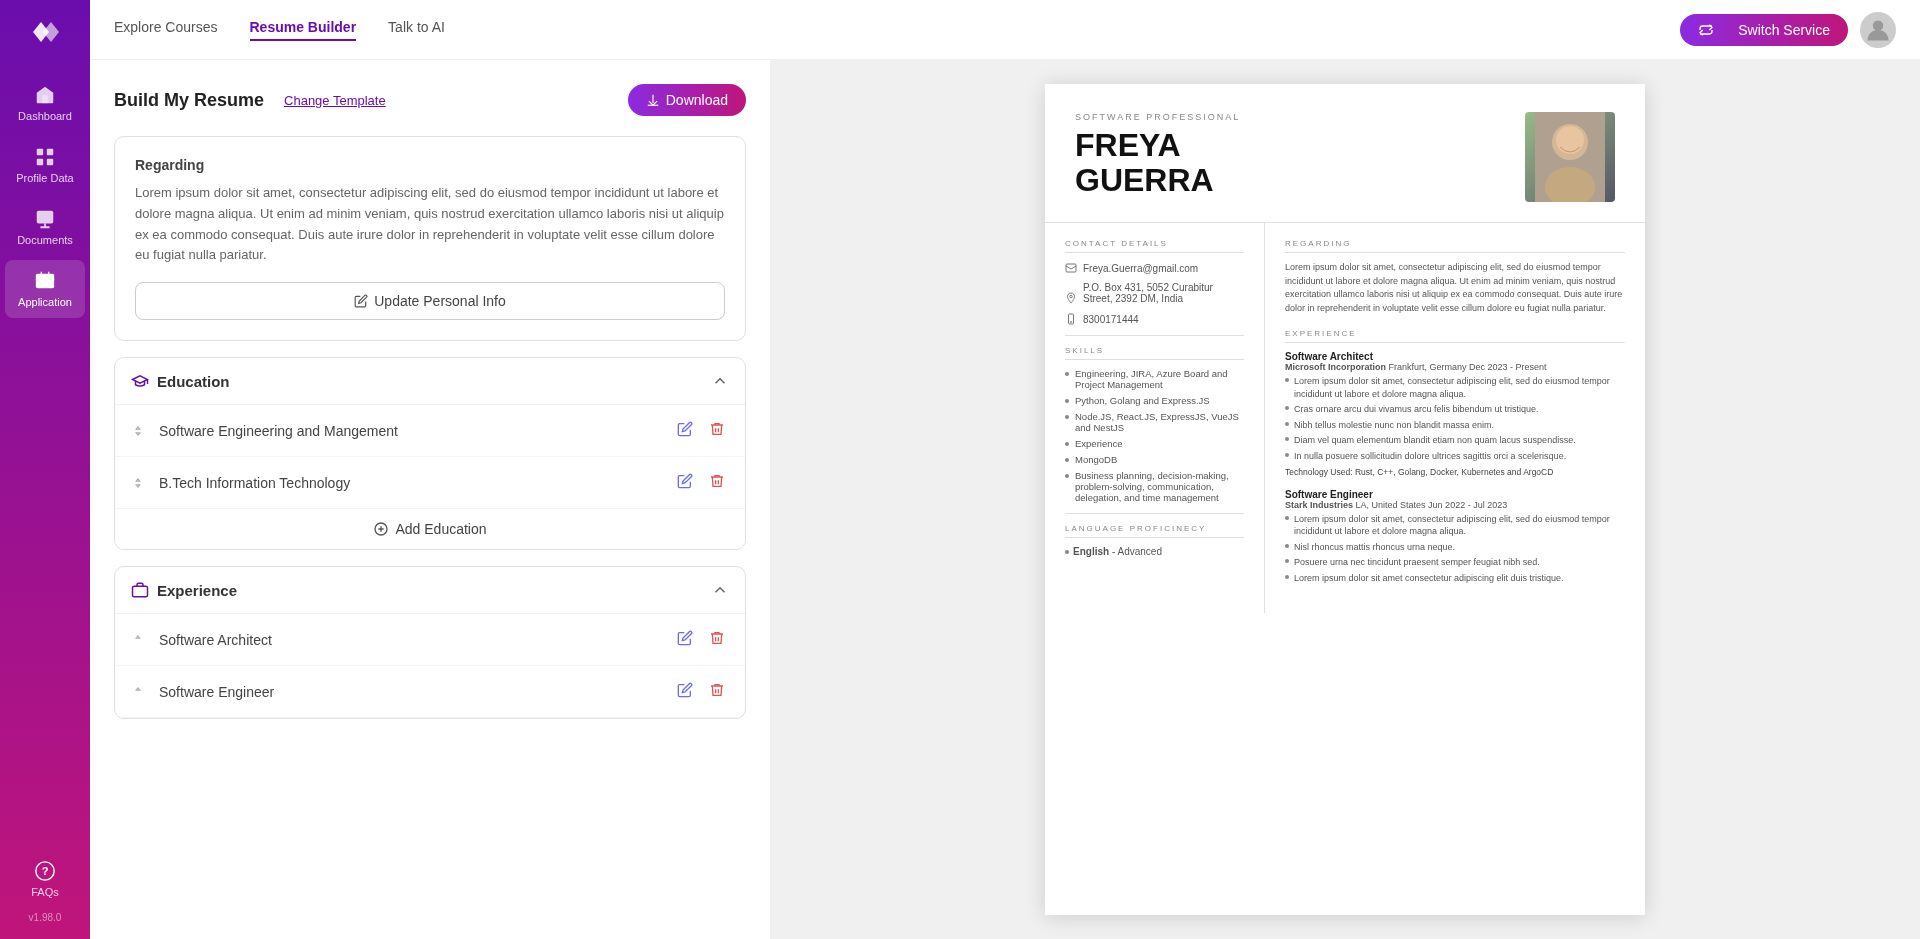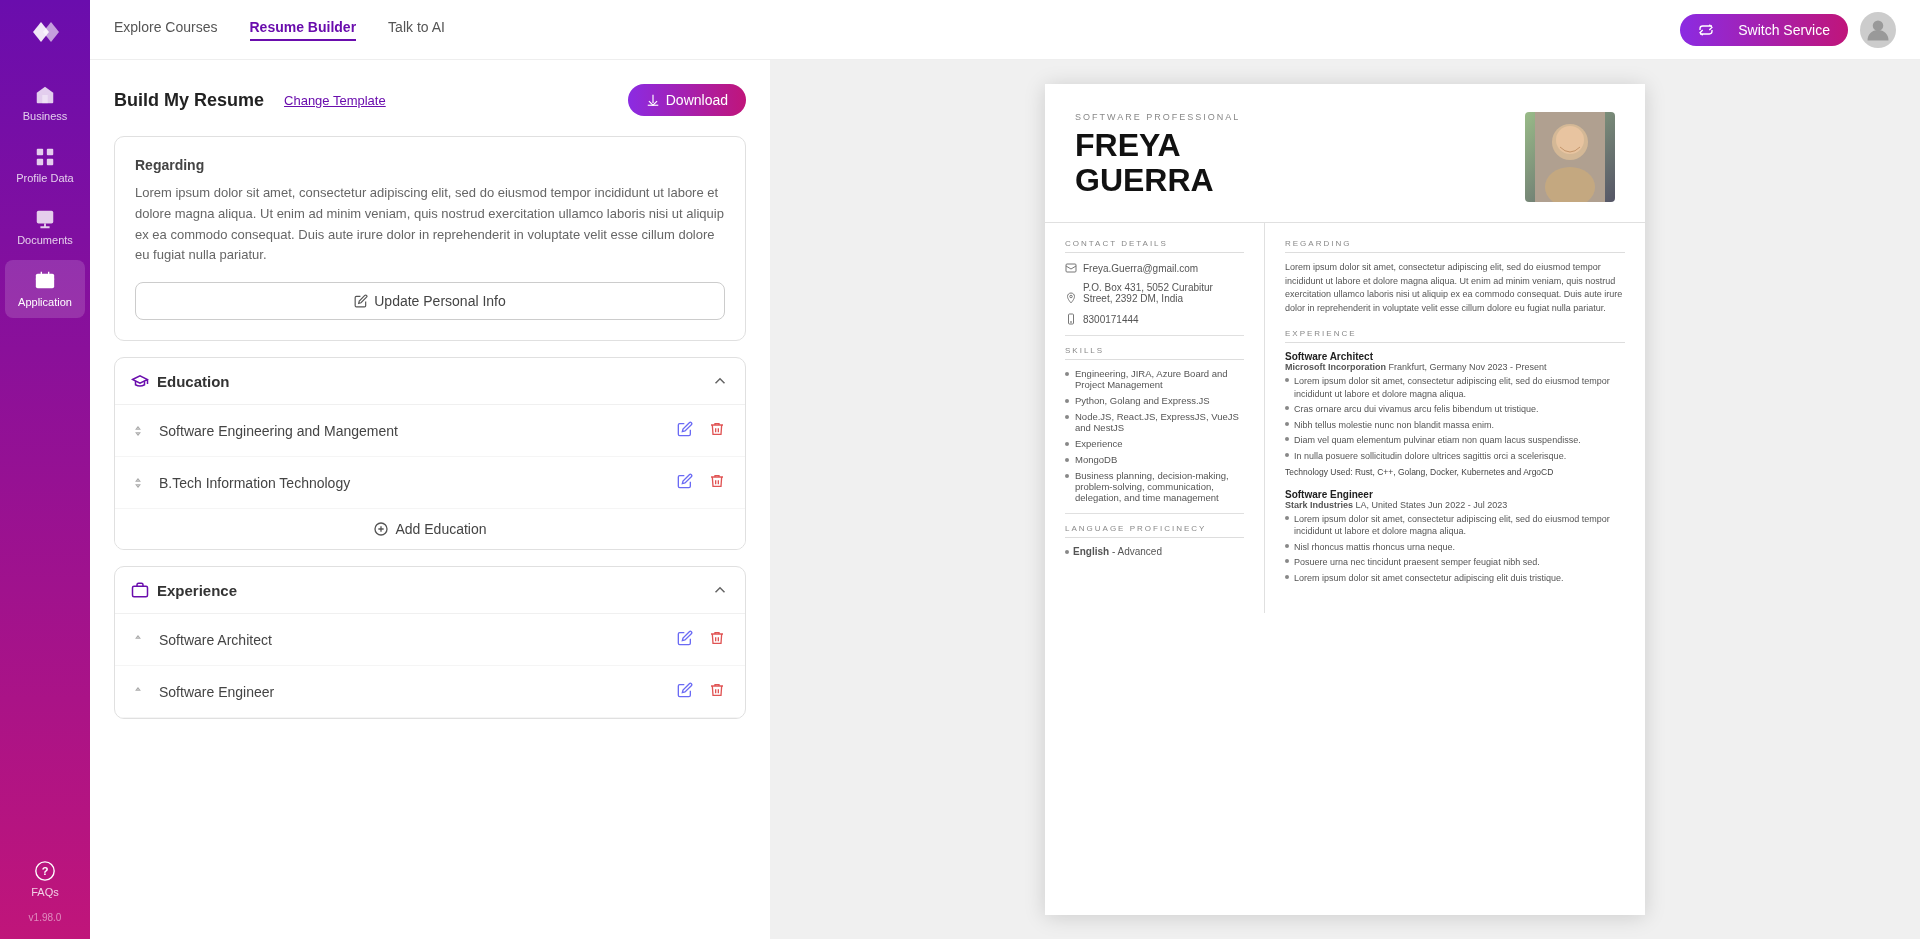--- a/index.html
+++ b/index.html
@@ -471,21 +471,21 @@
       <path d="M6 18 L14 8 L22 18 L14 28 Z" fill="white" opacity="0.9"></path>
       <path d="M16 18 L24 8 L32 18 L24 28 Z" fill="white" opacity="0.6"></path>
     </svg>
   </div>
 
   <div class="sidebar-item">
     <svg viewBox="0 0 24 24" fill="currentColor">
         <path d="M3 9.5L12 3l9 6.5V20a1 1 0 01-1 1H4a1 1 0 01-1-1V9.5z"></path>
         <path d="M9 21V12h6v9" fill="rgba(255,255,255,0.4)"></path>
       </svg>
-    <span>Business</span>
+    <span>Dashboard</span>
   </div>
   <div class="sidebar-item">
     <svg viewBox="0 0 24 24" fill="currentColor">
         <rect x="3" y="3" width="7" height="7" rx="1"></rect>
         <rect x="14" y="3" width="7" height="7" rx="1"></rect>
         <rect x="3" y="14" width="7" height="7" rx="1"></rect>
         <rect x="14" y="14" width="7" height="7" rx="1"></rect>
       </svg>
     <span>Profile Data</span>
   </div>
@@ -814,37 +814,37 @@
             <div>
               <div class="resume-section-title">EXPERIENCE</div>
 
               <div class="resume-exp-section">
                 <div class="resume-exp-role">Software Architect</div>
                 <div class="resume-exp-company">
                   <strong>Microsoft Incorporation</strong>
                   <span> </span>
                   <span>Frankfurt, Germany</span>
                   <span> </span>
-                  <span>Nov 2023 - Present</span>
+                  <span>Dec 2023 - Present</span>
                 </div>
                 <div class="resume-exp-bullet">
                   <div class="resume-exp-bullet-dot"></div>
                   <span>Lorem ipsum dolor sit amet, consectetur adipiscing elit, sed do eiusmod tempor incididunt ut labore et dolore magna aliqua.</span>
                 </div>
                 <div class="resume-exp-bullet">
                   <div class="resume-exp-bullet-dot"></div>
                   <span>Cras ornare arcu dui vivamus arcu felis bibendum ut tristique.</span>
                 </div>
                 <div class="resume-exp-bullet">
                   <div class="resume-exp-bullet-dot"></div>
                   <span>Nibh tellus molestie nunc non blandit massa enim.</span>
                 </div>
                 <div class="resume-exp-bullet">
                   <div class="resume-exp-bullet-dot"></div>
-                  <span>Diam vel quam elementum pulvinar etiam non quam lacus suspendisse.</span>
+                  <span>Diam vel quam elementum blandit etiam non quam lacus suspendisse.</span>
                 </div>
                 <div class="resume-exp-bullet">
                   <div class="resume-exp-bullet-dot"></div>
                   <span>In nulla posuere sollicitudin dolore ultrices sagittis orci a scelerisque.</span>
                 </div>
                 <div class="resume-exp-tech">Technology Used: Rust, C++, Golang, Docker, Kubernetes and ArgoCD</div>
               </div>
 
               <div class="resume-exp-section">
                 <div class="resume-exp-role">Software Engineer</div>

